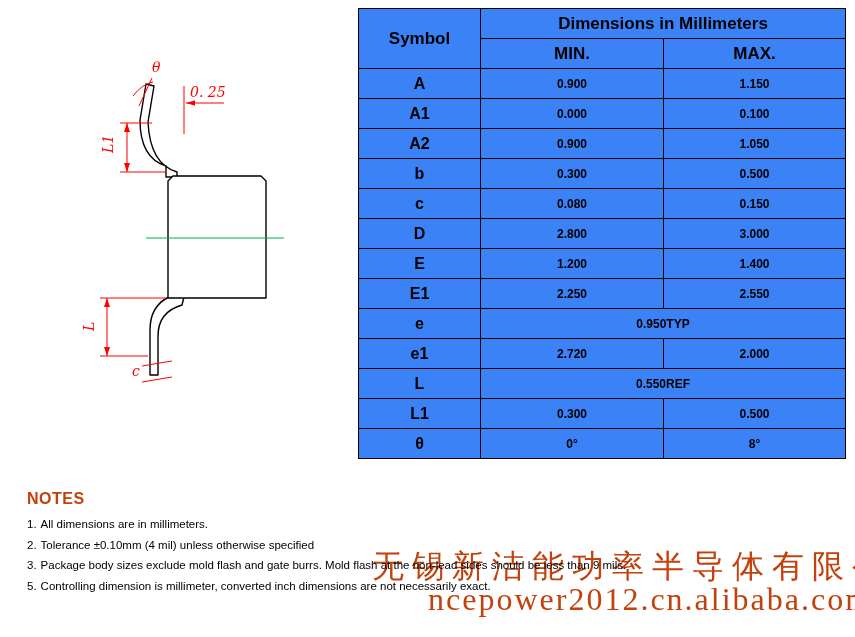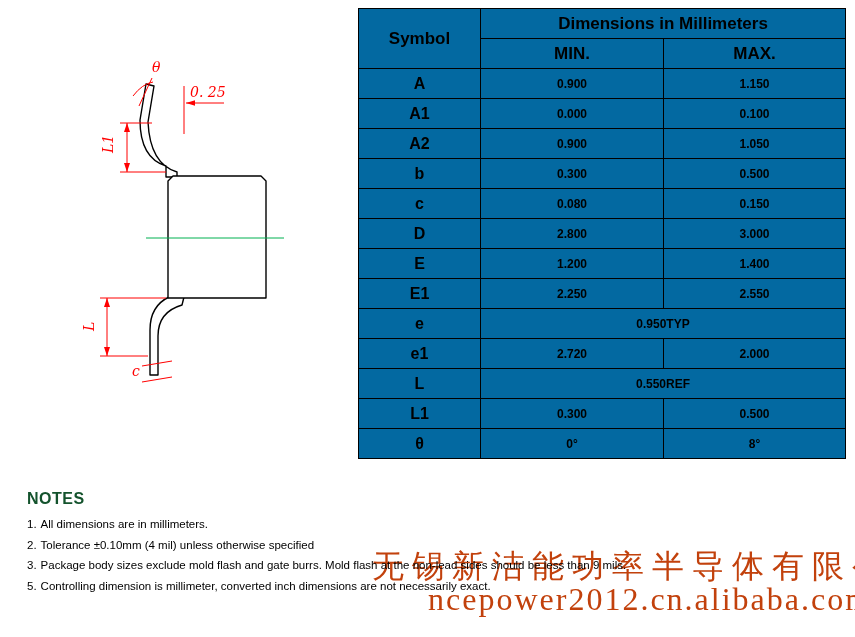--- a/index.html
+++ b/index.html
@@ -7,28 +7,28 @@
 
   
   .drawing { position:absolute; left:0; top:0; }
   .outline { fill:#ffffff; stroke:#000000; stroke-width:1.4; stroke-linejoin:round; }
   .center  { stroke:#00b050; stroke-width:1; }
   .dim     { stroke:#ff0000; stroke-width:1; fill:none; }
   .dimfill { fill:#ff0000; stroke:none; }
   .dimtext { fill:#ff0000; font-size:14px; font-style:italic; font-family:"DejaVu Serif",serif; }
 
   
-  .dims-table { position:absolute; left:358px; top:8px; width:487px; border-collapse:collapse; table-layout:fixed; background:#0369a1; }
+  .dims-table { position:absolute; left:358px; top:8px; width:487px; border-collapse:collapse; table-layout:fixed; background:#3b82f6; }
   .dims-table th, .dims-table td { border:1px solid #000000; text-align:center; vertical-align:middle; color:#000000; font-weight:bold; padding:0; height:29px; font-size:12px; }
   .dims-table th { font-size:17px; }
   .dims-table td.sym { font-size:16px; }
 
   
   .notes { position:absolute; left:27px; top:490px; width:810px; z-index:2; }
-  .notes-title { font-weight:bold; font-size:16px; color:#14532d; margin-bottom:10px; letter-spacing:0.5px; }
+  .notes-title { font-weight:bold; font-size:16px; color:#c2410c; margin-bottom:10px; letter-spacing:0.5px; }
   .note { font-size:11.5px; color:#000000; margin-bottom:8.5px; white-space:nowrap; }
   .note-num { margin-right:4px; }
 
   
   .watermark { position:absolute; color:#c2410c; white-space:nowrap; z-index:1; font-size:32px;font-family:Liberation Serif, serif; }
   .wm1 { left:372px; top:545px; letter-spacing:8px; }
   .wm2 { left:428px; top:581px; letter-spacing:2px; }
 </style>
 </head>
 <body>

